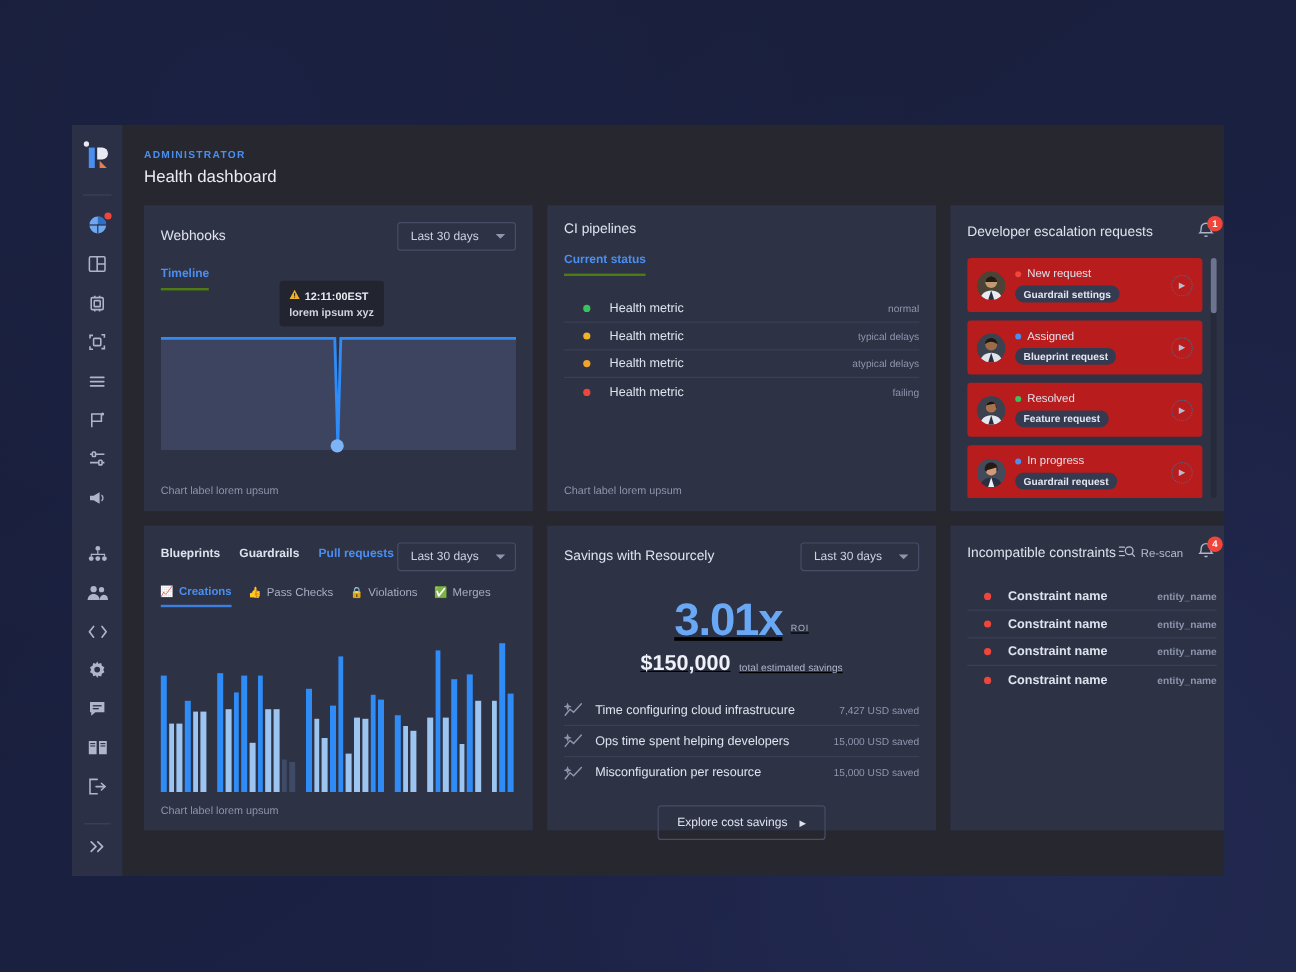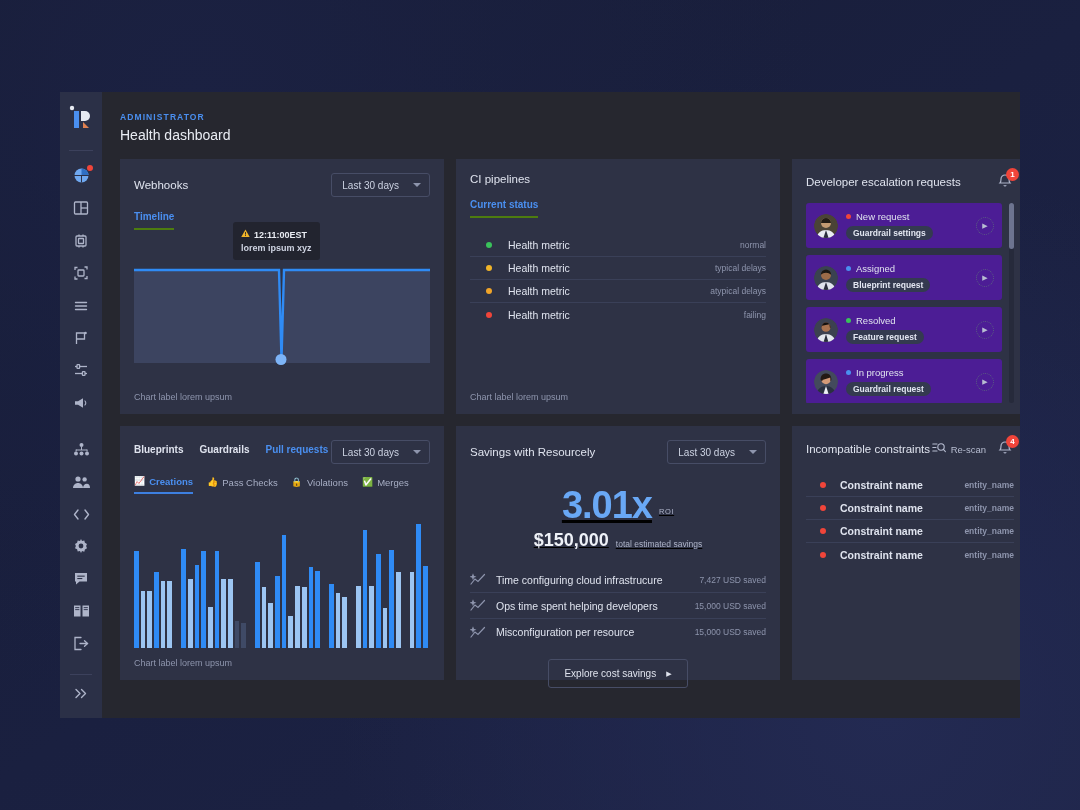--- a/index.html
+++ b/index.html
@@ -9,21 +9,21 @@
     background: #161b33;
   }
   #page-bg {
     position: absolute; inset: 0;
     background:
       radial-gradient(circle at 82% 88%, #232a52 0%, rgba(35,42,82,0) 48%),
       radial-gradient(circle at 18% 12%, #1b2142 0%, rgba(27,33,66,0) 55%),
       linear-gradient(145deg, #171c34 0%, #1a2040 50%, #1d2346 100%);
   }
   #app-window {
-    position: absolute; left: 60px; top: 92px;
+    position: absolute; left: 60px; top: 104px;
     width: 960px; height: 626px;
     background: #26272f; display: flex; overflow: hidden;
   }
 
   
   #sidebar {
     width: 42px; background: #2b3047; flex: none;
     display: flex; flex-direction: column; align-items: center;
     padding-top: 12px; position: relative;
   }
@@ -105,21 +105,21 @@
   
   .esc-bell { position: relative; width: 18px; height: 18px; display:flex; align-items:center; justify-content:center; cursor:pointer; }
   .badge {
     position: absolute; top: -5px; right: -5px; min-width: 13px; height: 13px;
     border-radius: 7px; background: #f0453a; color: #fff; font-size: 8px;
     display: flex; align-items: center; justify-content: center; font-weight: bold;
     padding: 0 3px;
   }
   #esc-list { margin-top: 12px; position: relative; height: 200px; overflow: hidden; padding-right: 12px; }
   .esc-card {
-    background: #4c1d95; border-radius: 3px; height: 45px; margin-bottom: 7px;
+    background: #b91c1c; border-radius: 3px; height: 45px; margin-bottom: 7px;
     display: flex; align-items: center; padding: 0 8px; position: relative; cursor: pointer;
   }
   .avatar { width: 24px; height: 24px; border-radius: 50%; flex: none; overflow: hidden; }
   .esc-body { margin-left: 8px; }
   .esc-status { display: flex; align-items: center; gap: 5px; font-size: 9.5px; color: #dfe3ee; }
   .esc-sdot { width: 5px; height: 5px; border-radius: 50%; }
   .esc-chip {
     margin-top: 4px; background: #343a50; border-radius: 9px; padding: 2px 7px;
     font-size: 8.5px; color: #e2e6f1; font-weight: bold; display: inline-block;
   }

